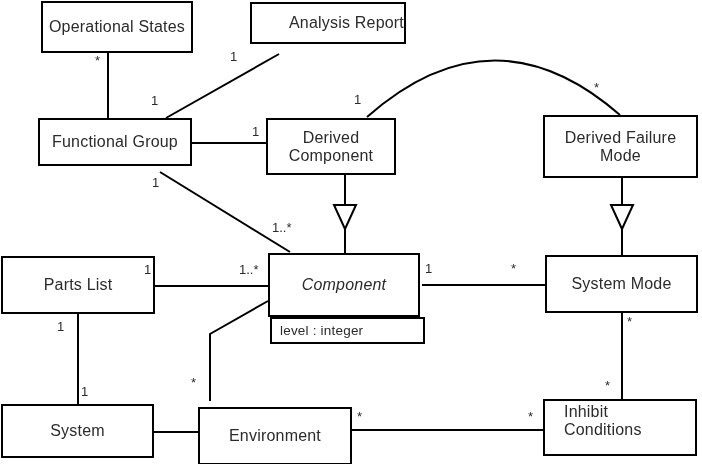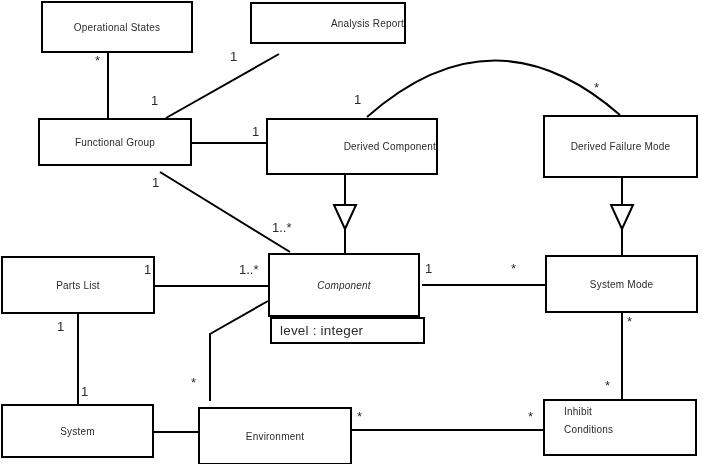--- a/index.html
+++ b/index.html
@@ -25,21 +25,21 @@
   }
   .cls {
     position: absolute;
     box-sizing: border-box;
     border: 2px solid #000000;
     background: #ffffff;
     display: flex;
     align-items: center;
     justify-content: center;
     text-align: center;
-    font-size: 10px;
+    font-size: 16px;
     letter-spacing: 0.2px;
     z-index: 2;
   }
   .cls.attr-compartment {
     justify-content: flex-start;
     padding-left: 8px;
     text-align: right;
   }
   .cls.top-left-text {
     align-items: flex-start;
@@ -103,21 +103,21 @@
   </div>
 
   <div class="cls" style="left:250px; top:2px; width:156px; height:42px;justify-content:flex-end;">
     <span>Analysis Report</span>
   </div>
 
   <div class="cls" style="left:38px; top:118px; width:154px; height:48px;">
     <span>Functional Group</span>
   </div>
 
-  <div class="cls" style="left:266px; top:118px; width:172px; height:57px;justify-content:flex-end;">
+  <div class="cls" style="left:266px; top:118px; width:130px; height:57px;">
     <span>Derived Component</span>
   </div>
 
   <div class="cls" style="left:543px; top:115px; width:155px; height:63px;">
     <span>Derived Failure Mode</span>
   </div>
 
   <div class="cls" style="left:1px; top:256px; width:154px; height:58px;justify-content:center;">
     <span>Parts List</span>
   </div>

